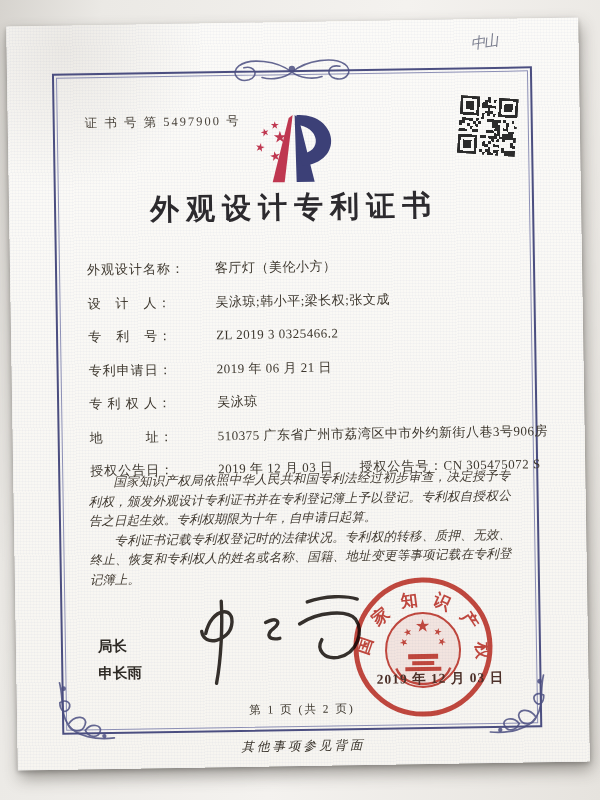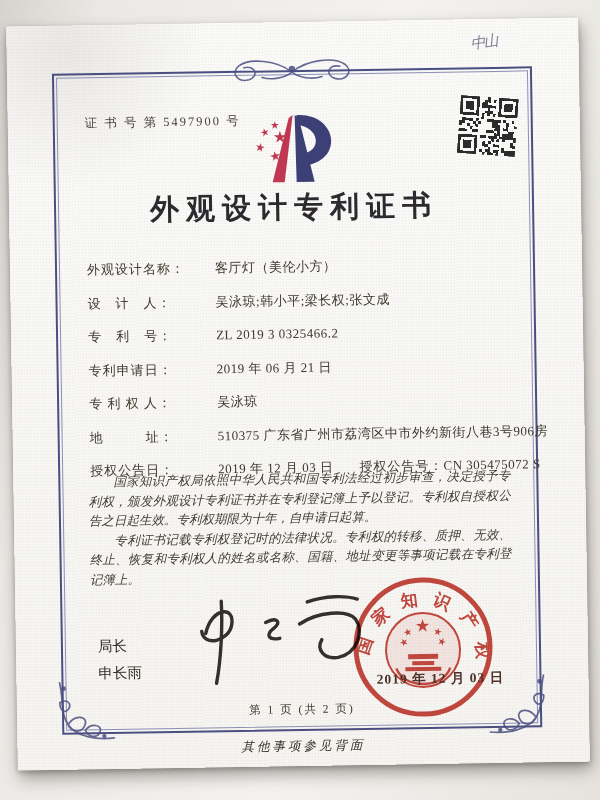--- a/index.html
+++ b/index.html
@@ -46,21 +46,21 @@
   .fields{position:absolute;left:30px;right:22px;top:186px;font-size:13px;color:#3e382f;}
   .frow{margin-bottom:15.5px;white-space:nowrap;}
   .flabel{display:inline-block;min-width:128px;letter-spacing:1px;}
   .flabel.second{min-width:0;margin-left:26px;}
   .fvalue{letter-spacing:.5px;}
   .paras{
     position:absolute;left:28px;right:26px;top:398px;
     font-size:12.5px;line-height:19.5px;color:#433c33;text-align:justify;font-style:italic;
   }
   .paras p{margin:0;text-indent:2em;}
-  .director{position:absolute;left:35px;top:558px;font-size:14.5px;color:#2f2b26;font-weight:normal;line-height:27px;}
+  .director{position:absolute;left:35px;top:558px;font-size:14.5px;color:#2f2b26;font-weight:bold;line-height:27px;}
   .signature{position:absolute;left:115px;top:520px;}
   .seal{position:absolute;left:285px;top:502px;width:150px;height:150px;mix-blend-mode:multiply;opacity:.92;}
   .seal-date{
     position:absolute;left:292px;top:600px;width:170px;text-align:center;
     font-size:13.5px;font-weight:bold;color:#4c3029;letter-spacing:1px;
   }
   .page-footer{
     position:absolute;left:0;right:0;top:630px;text-align:center;
     font-size:11.5px;color:#3e382f;letter-spacing:2px;
   }

